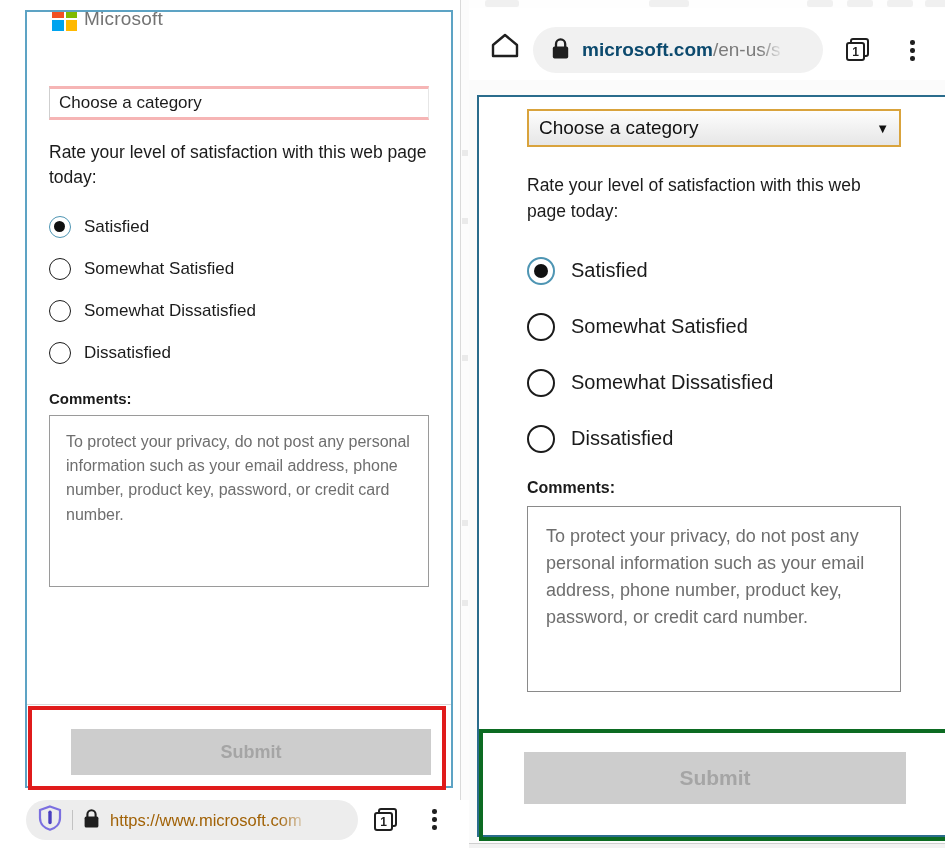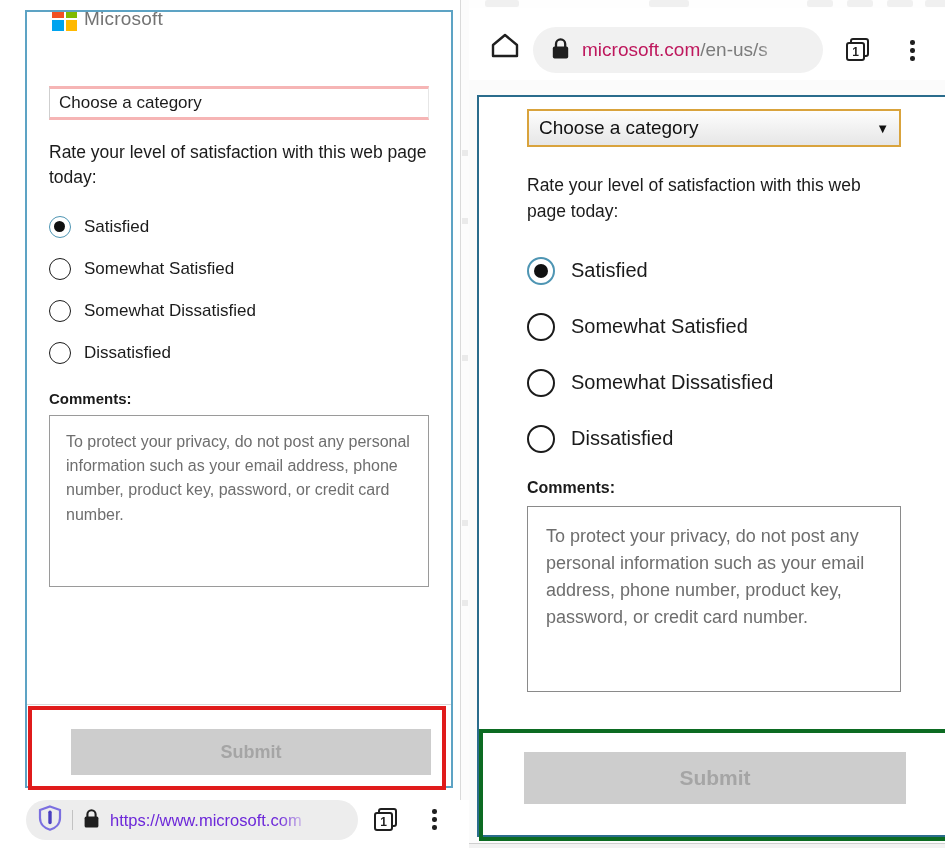--- a/index.html
+++ b/index.html
@@ -92,21 +92,21 @@
     background: #ffffff; display: flex; align-items: center;
   }
   #left-omnibox {
     position: absolute; left: 12px; top: 8px; width: 332px; height: 40px;
     background: #ededed; border-radius: 20px; display: flex; align-items: center;
   }
   .shield-ico { margin-left: 12px; flex: 0 0 auto; }
   .vsep { width: 1px; height: 20px; background: #c2c2c2; margin: 0 10px; }
   .lock-ico { flex: 0 0 auto; }
   .url-txt {
-    margin-left: 10px; font-size: 16.5px; color: #6d28d9;
+    margin-left: 10px; font-size: 16.5px; color: #a16207;
     white-space: nowrap; overflow: hidden;
     mask-image: linear-gradient(90deg,#000 84%,transparent 100%);
     -webkit-mask-image: linear-gradient(90deg,#000 84%,transparent 100%);
     width: 200px;
   }
   .tabcount {
     position: absolute; left: 360px; top: 16px;
     width: 25px; height: 25px; flex: 0 0 auto;
   }
   .tabcount .sq-back {
@@ -145,21 +145,21 @@
     position: absolute; left: 64px; top: 19px; width: 290px; height: 46px;
     background: #f1f1f1; border-radius: 23px; display: flex; align-items: center;
   }
   #right-omnibox .lock-ico { margin-left: 18px; }
   #right-url {
     margin-left: 12px; font-size: 19px; white-space: nowrap; overflow: hidden;
     width: 202px;
     mask-image: linear-gradient(90deg,#000 88%,transparent 100%);
     -webkit-mask-image: linear-gradient(90deg,#000 88%,transparent 100%);
   }
-  #right-url .u-host { color: #be185d; }
+  #right-url .u-host { color: #0c4a6e; font-weight: bold; }
   #right-url .u-path { color: #7b7b7b; }
   #right-tabcount { position: absolute; left: 377px; top: 30px; }
   #right-tabcount .sq-back, #right-tabcount .sq-front { border-radius: 3px; }
   #right-kebab { position: absolute; left: 441px; top: 32px; }
 
   #right-card {
     position: absolute; left: 8px; top: 95px; width: 474px; height: 742px;
     border: 2px solid #2a6c8c; background: #ffffff; overflow: hidden;
   }
   #right-body { position: absolute; left: 0; top: 0; right: 0; bottom: 0; padding: 12px 48px 0 48px; }

